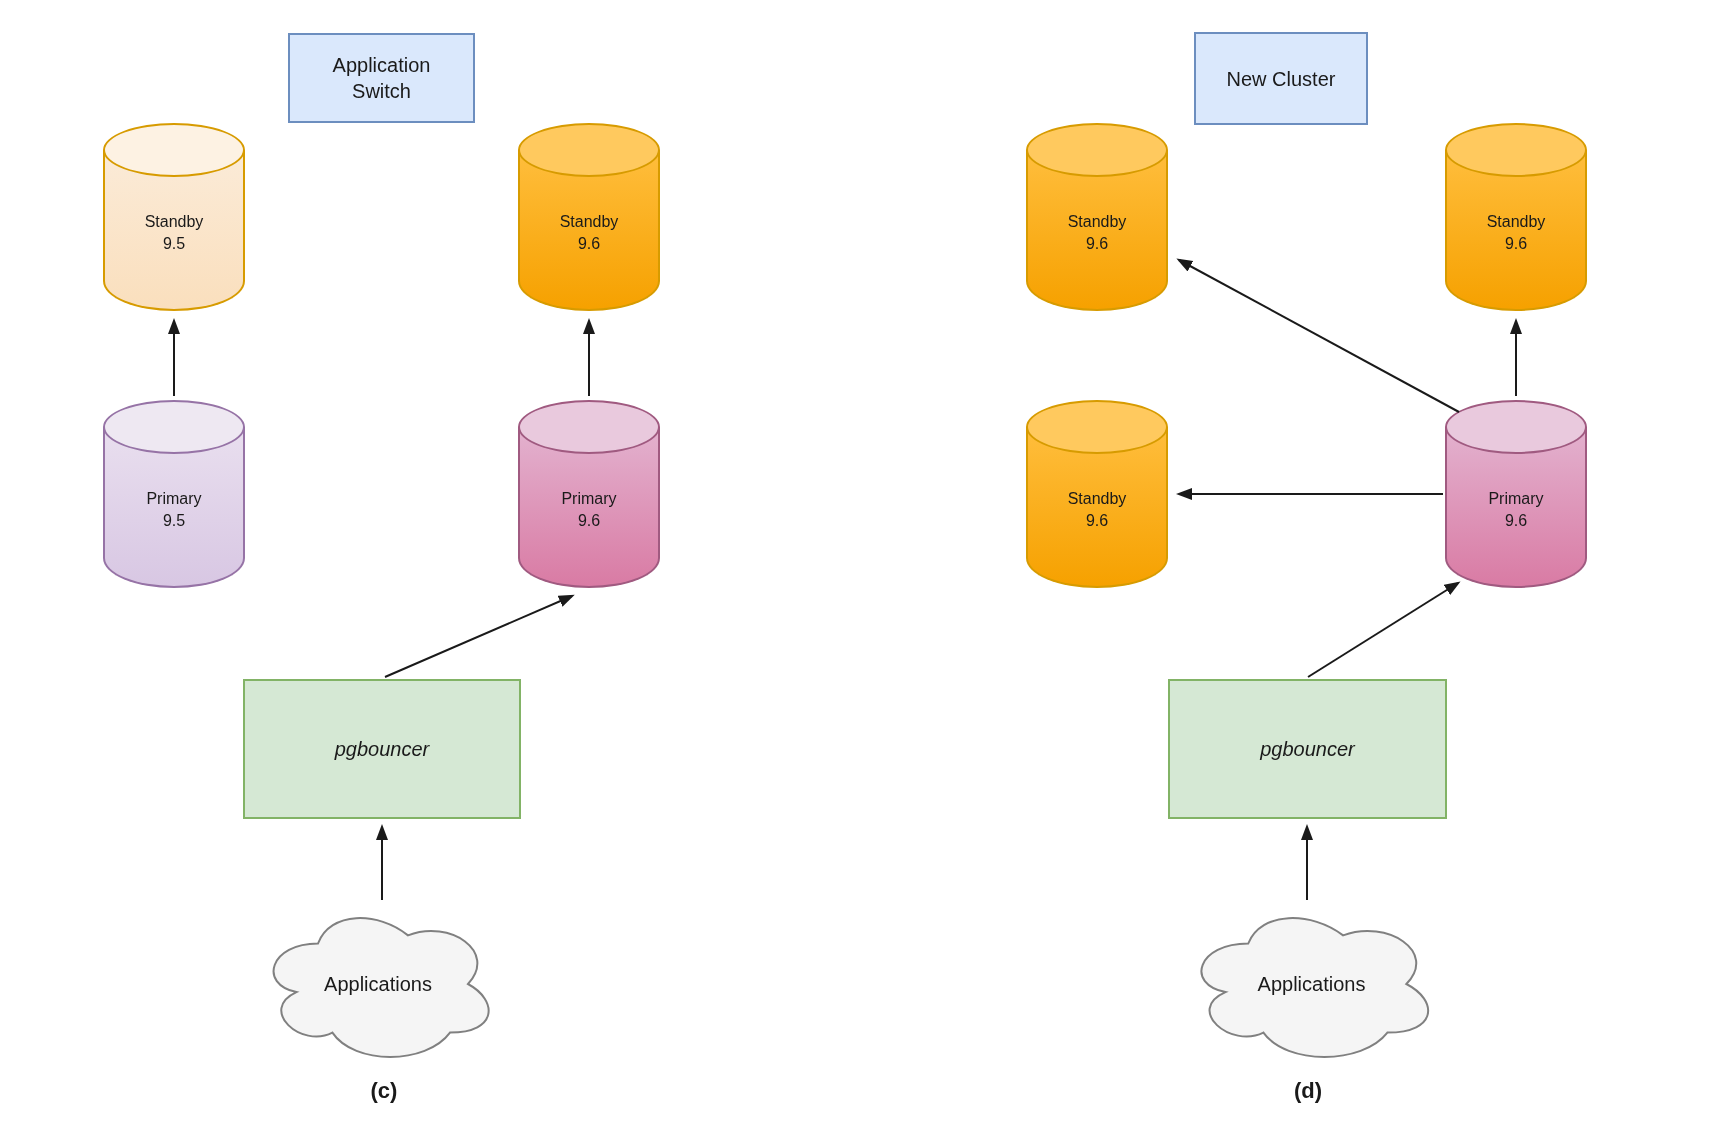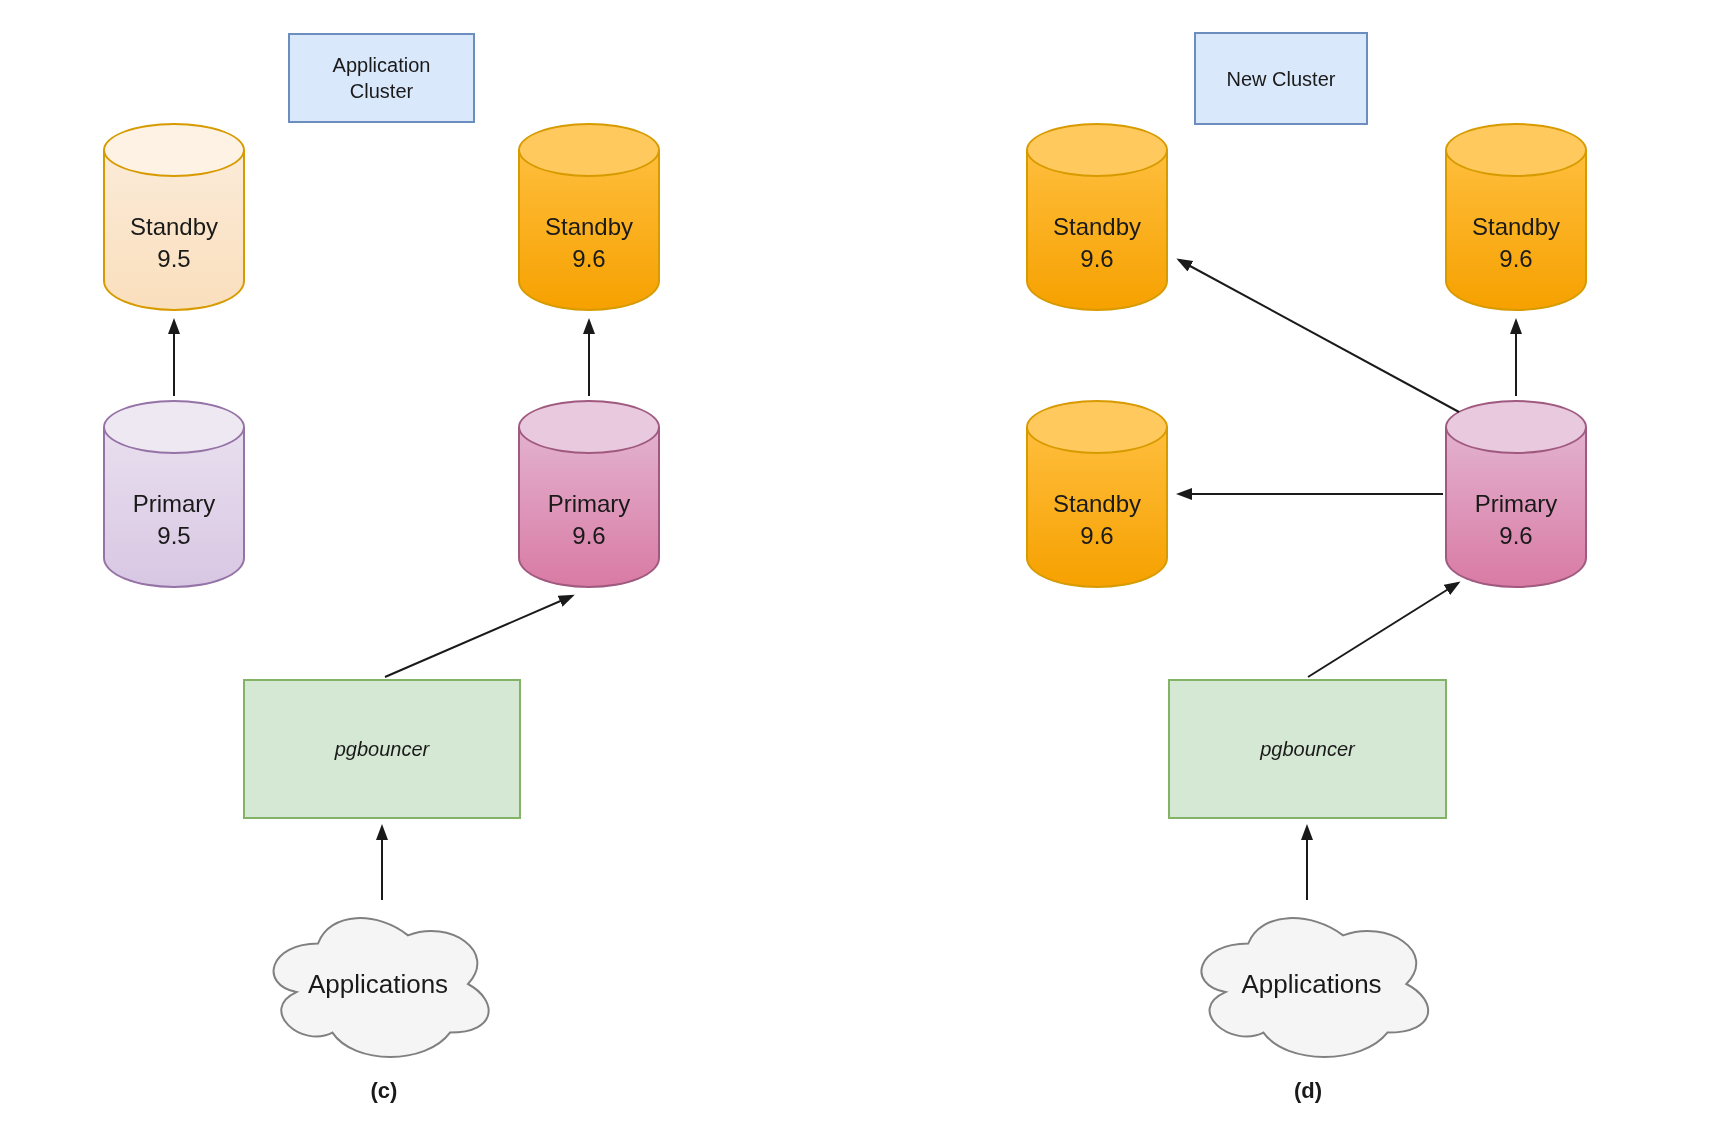--- a/index.html
+++ b/index.html
@@ -28,53 +28,53 @@
     border-radius:50%;box-sizing:border-box;border:2px solid;
     z-index:2;
   }
   .cyl .body{
     position:absolute;left:0;right:0;top:27px;bottom:0;
     box-sizing:border-box;border:2px solid;border-top:none;
     border-radius:0 0 71px 71px / 0 0 30px 30px;
   }
   .cyl .label{
     position:absolute;left:0;right:0;top:88px;z-index:3;
-    text-align:center;font-size:24px;line-height:1.35;color:#1a1a1a;
+    text-align:center;font-size:16px;line-height:1.35;color:#1a1a1a;
   }
   
   .cyl.peach .top{background:#fdf2e3;border-color:#d79b00;}
   .cyl.peach .body{background:linear-gradient(#fbebd8,#fadfbd);border-color:#d79b00;}
   .cyl.orange .top{background:#ffc95e;border-color:#d79b00;}
   .cyl.orange .body{background:linear-gradient(#ffbe3d,#f6a100);border-color:#d79b00;}
   .cyl.lavender .top{background:#eee8f2;border-color:#9673a6;}
   .cyl.lavender .body{background:linear-gradient(#e9dfef,#d8c7e3);border-color:#9673a6;}
   .cyl.pink .top{background:#e9c9dd;border-color:#a05a80;}
   .cyl.pink .body{background:linear-gradient(#e3b2cf,#d97ba4);border-color:#a05a80;}
   
   .cloud{position:absolute;}
   .cloud svg{position:absolute;inset:0;width:100%;height:100%;}
   .cloud .label{
     position:absolute;left:0;right:0;top:50%;transform:translateY(-50%);
-    text-align:center;font-size:26px;color:#1a1a1a;z-index:2;
+    text-align:center;font-size:20px;color:#1a1a1a;z-index:2;
   }
   
   .caption{
     position:absolute;width:100px;text-align:center;
     font-size:22px;font-weight:bold;color:#1a1a1a;
   }
   
   #edges{position:absolute;inset:0;z-index:4;pointer-events:none;}
 </style>
 </head>
 <body>
 
 <div id="canvas">
 
   <div class="box banner" style="left:288px;top:33px;width:187px;height:90px;">
-    <div class="wrap">Application Cluster</div>
+    <div class="wrap">Application Switch</div>
   </div>
 
   <div class="cyl peach" style="left:103px;top:123px;width:142px;height:188px;">
     <div class="body"></div>
     <div class="top"></div>
     <div class="label">
       <span>Standby</span><br>
       <span>9.5</span>
     </div>
   </div>

